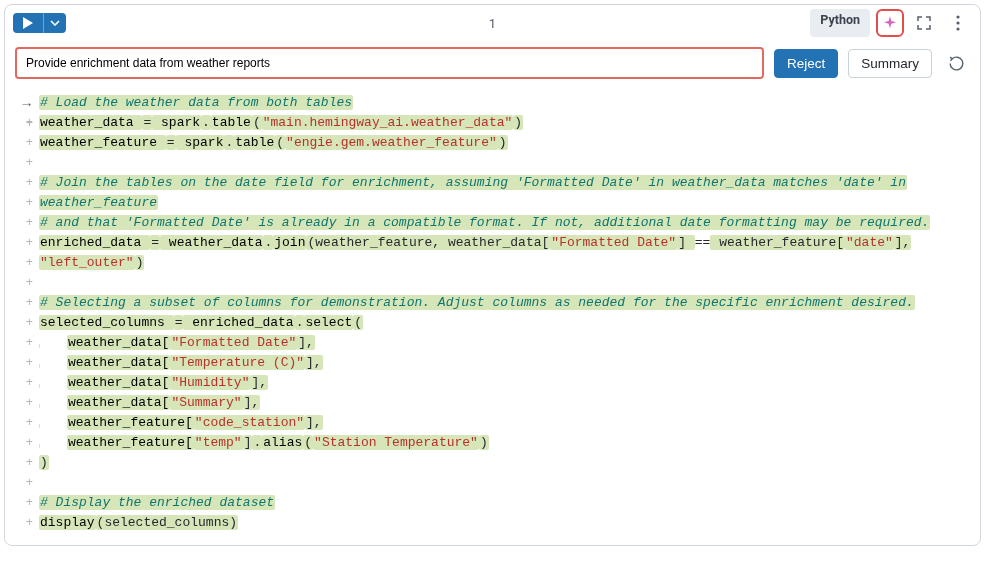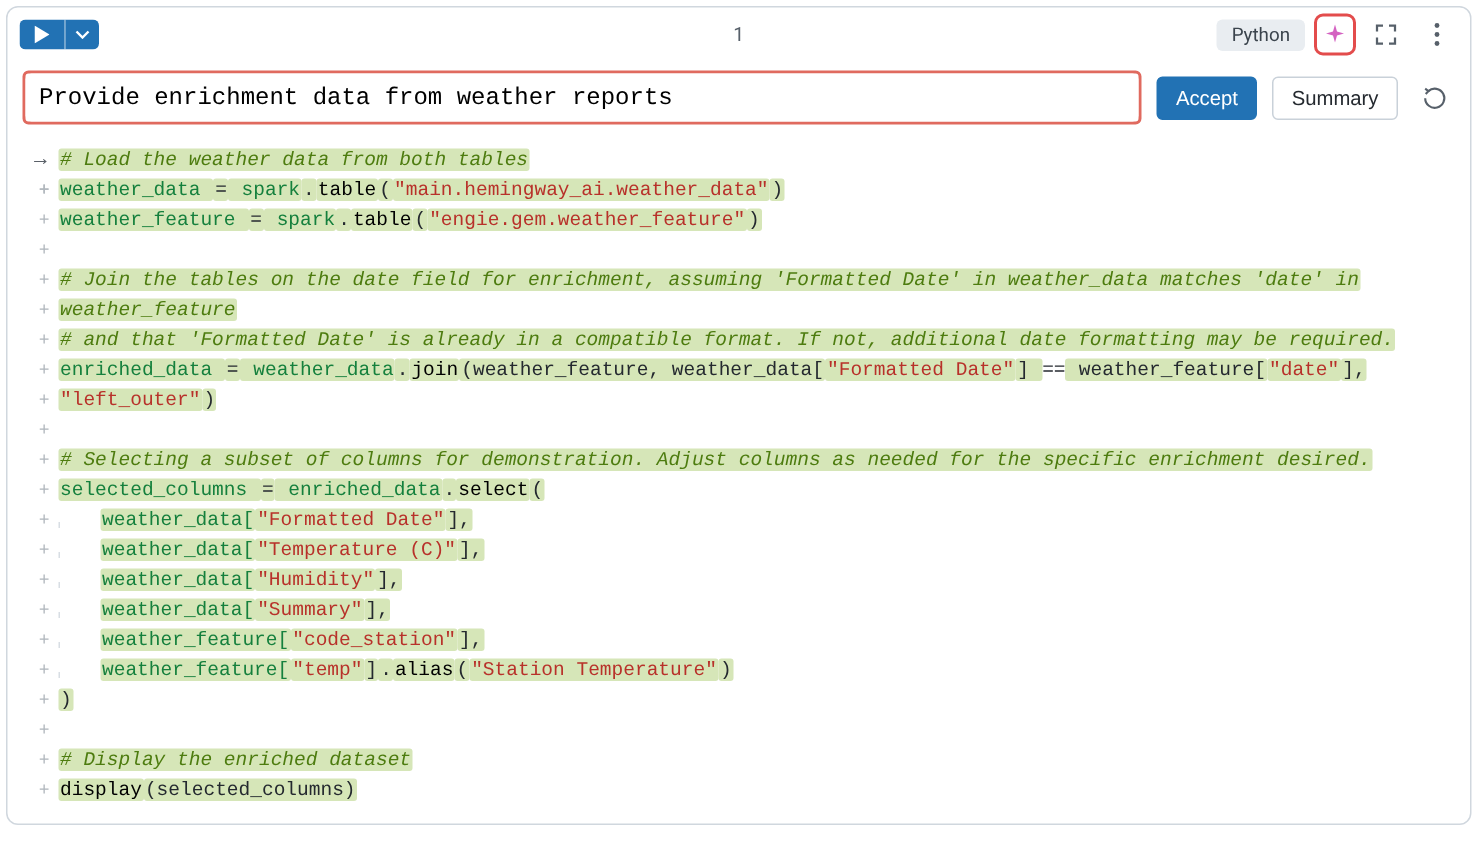--- a/index.html
+++ b/index.html
@@ -45,22 +45,22 @@
   }
   .cell-idx {
     position: absolute;
     left: 50%;
     transform: translateX(-50%);
     color: #57606a;
   }
   .right-group {
     margin-left: auto;
     display: inline-flex;
-    align-items: center;
     gap: 6px;
+    font-weight: bold;
   }
   .lang-pill {
     background: #e9edf1;
     color: #3b444d;
     padding: 3px 10px;
     border-radius: 4px;
     font-size: 12.5px;
   }
   .icon-btn {
     background: transparent;
@@ -89,22 +89,22 @@
     flex: 1;
     border: 2px solid #e06a5f;
     border-radius: 4px;
     padding: 0;
   }
   .prompt-input {
     width: 100%;
     border: none;
     outline: none;
     padding: 7px 9px;
-    font-size: 16px;
-    font-family: Liberation Mono, monospace;
+    font-size: 12px;
+    font-family: Liberation Sans, sans-serif;
     border-radius: 4px;
   }
   .btn {
     border: 1px solid #c9d1d9;
     background: #fff;
     padding: 6px 12px;
     border-radius: 4px;
     font-size: 13.5px;
     cursor: pointer;
     color: #24292f;
@@ -137,22 +137,22 @@
   .gutter-line { height: 20px; padding-right: 2px; }
   .plus { color: #b0b6bc; font-size: 12px; }
   .code {
     flex: 1;
     white-space: pre;
     overflow-x: auto;
     padding-left: 4px;
   }
   .code-line { height: 20px; }
   .hl { background: #d6e6b8; border-radius: 2px; padding: 0 1px; }
-  .tok-cm { color: #4d7c0f; font-style: italic; }
-  .tok-id { color: #15803d; }
+  .tok-cm { color: #0f766e; font-style: italic; }
+  .tok-id { color: #000000; }
   .tok-op { color: #24292f; }
   .tok-fn { color: #000000; }
   .tok-str { color: #b8312a; }
   .indent-guide {
     display: inline-block;
     width: 28px;
     position: relative;
   }
   .indent-guide::before {
     content: "";
@@ -210,21 +210,21 @@
             <circle cx="2" cy="14" r="1.6" fill="currentColor"></circle>
         </svg>
       </button>
     </div>
   </div>
 
   <div class="prompt-row">
     <div class="prompt-input-wrap">
       <input class="prompt-input" type="text" value="Provide enrichment data from weather reports" style="">
     </div>
-    <button class="btn primary">Accept</button>
+    <button class="btn primary">Reject</button>
     <button class="btn">Summary</button>
     <button class="icon-btn">
       <svg width="17" height="17" viewBox="0 0 24 24" fill="none" stroke="currentColor" stroke-width="2">
         <path d="M3 12a9 9 0 1 0 3-6.7"></path>
           <polyline points="3 3 6 5.3 3.5 8"></polyline>
       </svg>
     </button>
   </div>
 
   <div class="code-area">

